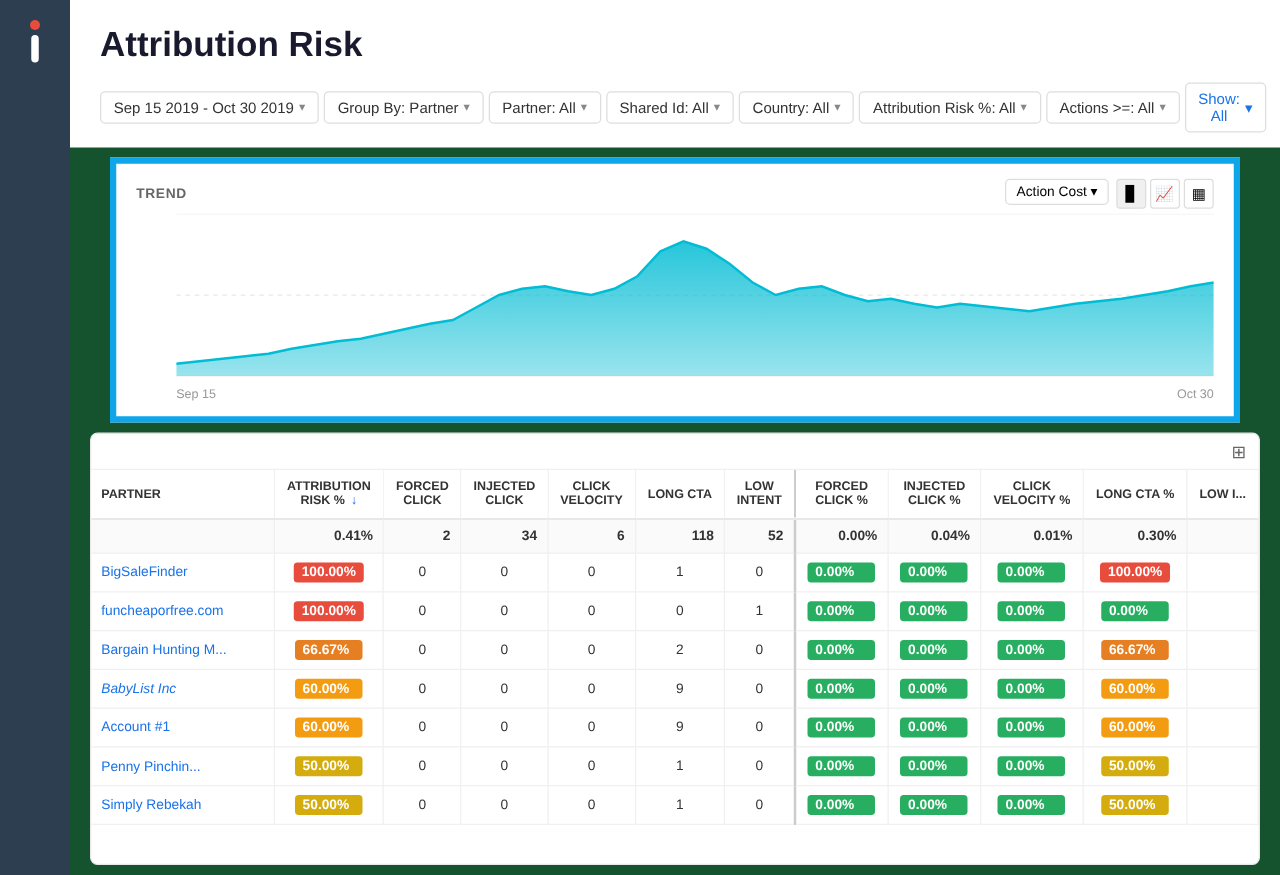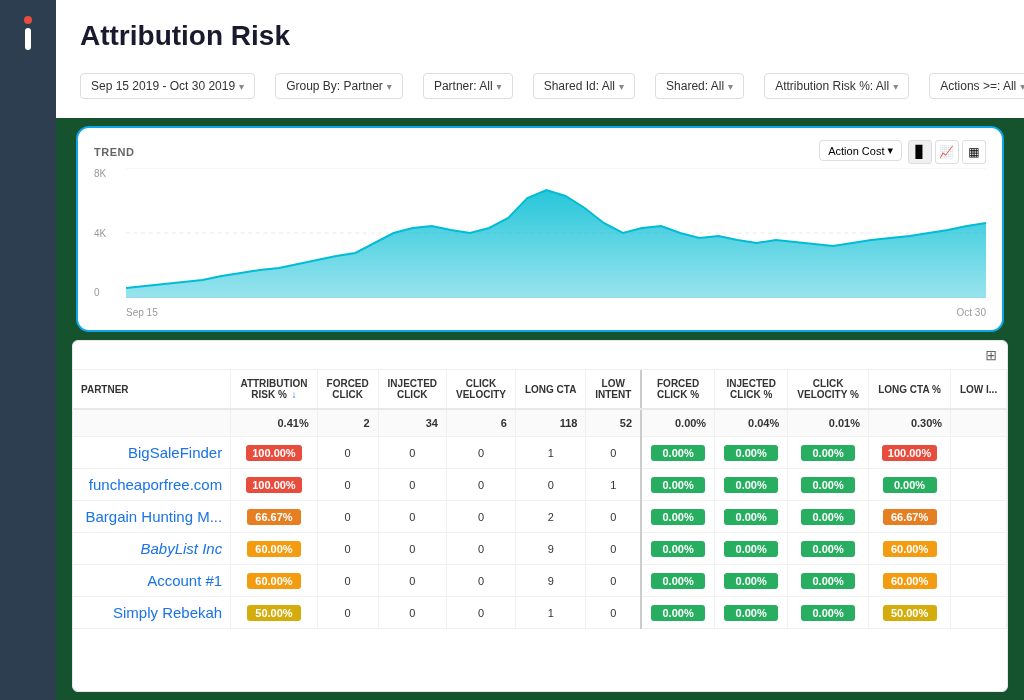--- a/index.html
+++ b/index.html
@@ -37,21 +37,21 @@
     }
     .page-title {
       font-size: 28px;
       font-weight: 600;
       color: #1a1a2e;
       margin-bottom: 14px;
     }
 
     .filters {
       display: flex;
-      gap: 20px;
+      gap: 4px;
       flex-wrap: nowrap;
       align-items: center;
     }
     .filter-btn {
       display: flex; align-items: center; gap: 4px;
       padding: 5px 10px;
       border: 1px solid #ddd;
       border-radius: 4px;
       background: #fff;
       font-size: 12px;
@@ -66,24 +66,24 @@
       border-radius: 4px;
       padding: 5px 10px;
       font-size: 12px;
       color: #1a73e8;
       cursor: pointer;
       display: flex; align-items: center; gap: 4px;
     }
 
     
     .trend-section {
-      margin: 8px 20px;
-      background: #fff;
-      border: 2px solid #0ea5e9;
-      border-radius: 13px;
+      margin: 8px 32px;
+      background: #fff;
+      border: 5px solid #0ea5e9;
+      border-radius: 0;
       padding: 12px 16px;
     }
     .trend-header {
       display: flex;
       justify-content: space-between;
       align-items: center;
       margin-bottom: 4px;
     }
     .trend-title { font-size: 11px; font-weight: 600; color: #666; letter-spacing: 0.5px; }
     .trend-controls { display: flex; align-items: flex-start; gap: 6px; }
@@ -169,31 +169,31 @@
     thead th:first-child { text-align: left; min-width: 140px; }
     thead th .sort-arrow { color: #1a73e8; margin-left: 2px; }
     tbody td {
       border-bottom: 1px solid #f0f0f0;
       border-right: 1px solid #f0f0f0;
       padding: 7px 8px;
       text-align: center;
       font-size: 11px;
       color: #333;
     }
-    tbody td:first-child { text-align: right; color: #1a73e8; font-size: 15px; }
+    tbody td:first-child { text-align: left; color: #1a73e8; font-size: 11px; }
 
     
     .totals-row td { font-weight: 600; background: #fafafa; text-align: right; }
 
     .pct-cell {
       display: inline-block;
       padding: 2px 6px;
       border-radius: 3px;
       min-width: 54px;
-      text-align: center;
+      text-align: left;
     }
 
     .divider-col { border-left: 2px solid #ccc !important; }
   </style>
 </head>
 <body>
 
 <div class="sidebar">
   <div class="sidebar-logo">
     <div class="logo-dot"></div>
@@ -217,21 +217,21 @@
       </button>
       <button class="filter-btn">
         <span>Partner: All</span>
         <span class="chevron">▾</span>
       </button>
       <button class="filter-btn">
         <span>Shared Id: All</span>
         <span class="chevron">▾</span>
       </button>
       <button class="filter-btn">
-        <span>Shared: All</span>
+        <span>Country: All</span>
         <span class="chevron">▾</span>
       </button>
       <button class="filter-btn">
         <span>Attribution Risk %: All</span>
         <span class="chevron">▾</span>
       </button>
       <button class="filter-btn">
         <span>Actions &gt;=: All</span>
         <span class="chevron">▾</span>
       </button>
@@ -253,25 +253,20 @@
         </button>
         <div class="chart-type-btns">
           <button class="chart-type-btn active">▊</button>
           <button class="chart-type-btn">📈</button>
           <button class="chart-type-btn">▦</button>
         </div>
       </div>
     </div>
 
     <div class="chart-container">
-      <div class="chart-y-labels">
-        <span>8K</span>
-        <span>4K</span>
-        <span>0</span>
-      </div>
       <div class="chart-svg-wrap">
         <svg viewBox="0 0 900 130" preserveAspectRatio="none" width="100%" height="100%">
 
           <line x1="0" y1="0" x2="900" y2="0" stroke="#f0f0f0" stroke-width="1"></line>
           <line x1="0" y1="65" x2="900" y2="65" stroke="#e8e8e8" stroke-width="1" stroke-dasharray="4,4"></line>
           <line x1="0" y1="130" x2="900" y2="130" stroke="#e8e8e8" stroke-width="1"></line>
 
           <defs>
             <linearGradient id="areaGrad" x1="0" y1="0" x2="0" y2="1">
               <stop offset="0%" stop-color="#00bcd4" stop-opacity="0.85"></stop>
@@ -418,20 +413,34 @@
     <td>0</td>
     <td>9</td>
     <td>0</td>
     <td class="divider-col"><span class="pct-cell" style="background:#27ae60;color:#fff;font-weight:700;">0.00%</span></td>
     <td><span class="pct-cell" style="background:#27ae60;color:#fff;font-weight:700;">0.00%</span></td>
     <td><span class="pct-cell" style="background:#27ae60;color:#fff;font-weight:700;">0.00%</span></td>
     <td><span class="pct-cell" style="background:#f39c12;color:#fff;font-weight:700;">60.00%</span></td>
     <td></td>
   </tr>
           <tr>
+    <td style="color:#1a73e8;cursor:pointer;">Penny Pinchin...</td>
+    <td><span class="pct-cell" style="background:#d4ac0d;color:#fff;font-weight:700;">50.00%</span></td>
+    <td>0</td>
+    <td>0</td>
+    <td>0</td>
+    <td>1</td>
+    <td>0</td>
+    <td class="divider-col"><span class="pct-cell" style="background:#27ae60;color:#fff;font-weight:700;">0.00%</span></td>
+    <td><span class="pct-cell" style="background:#27ae60;color:#fff;font-weight:700;">0.00%</span></td>
+    <td><span class="pct-cell" style="background:#27ae60;color:#fff;font-weight:700;">0.00%</span></td>
+    <td><span class="pct-cell" style="background:#d4ac0d;color:#fff;font-weight:700;">50.00%</span></td>
+    <td></td>
+  </tr>
+          <tr>
     <td style="color:#1a73e8;cursor:pointer;">Simply Rebekah</td>
     <td><span class="pct-cell" style="background:#d4ac0d;color:#fff;font-weight:700;">50.00%</span></td>
     <td>0</td>
     <td>0</td>
     <td>0</td>
     <td>1</td>
     <td>0</td>
     <td class="divider-col"><span class="pct-cell" style="background:#27ae60;color:#fff;font-weight:700;">0.00%</span></td>
     <td><span class="pct-cell" style="background:#27ae60;color:#fff;font-weight:700;">0.00%</span></td>
     <td><span class="pct-cell" style="background:#27ae60;color:#fff;font-weight:700;">0.00%</span></td>

